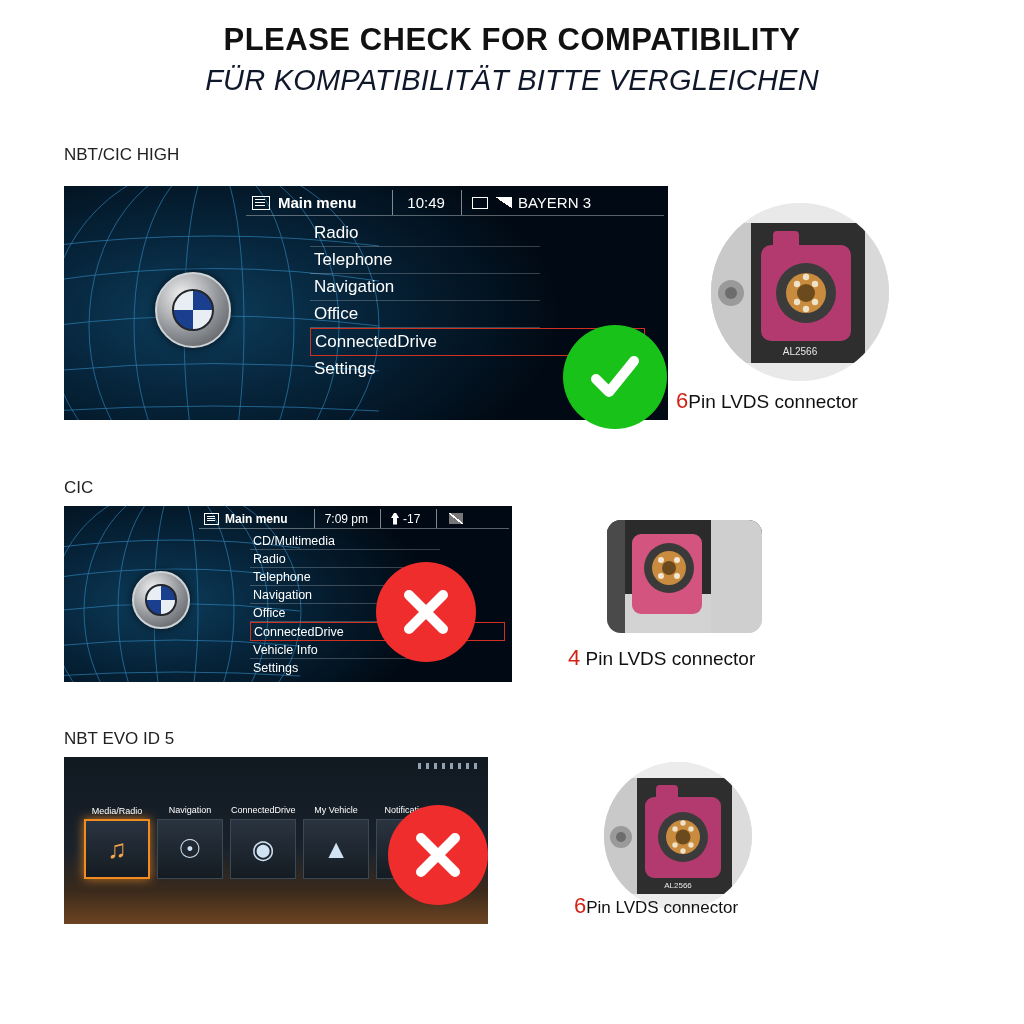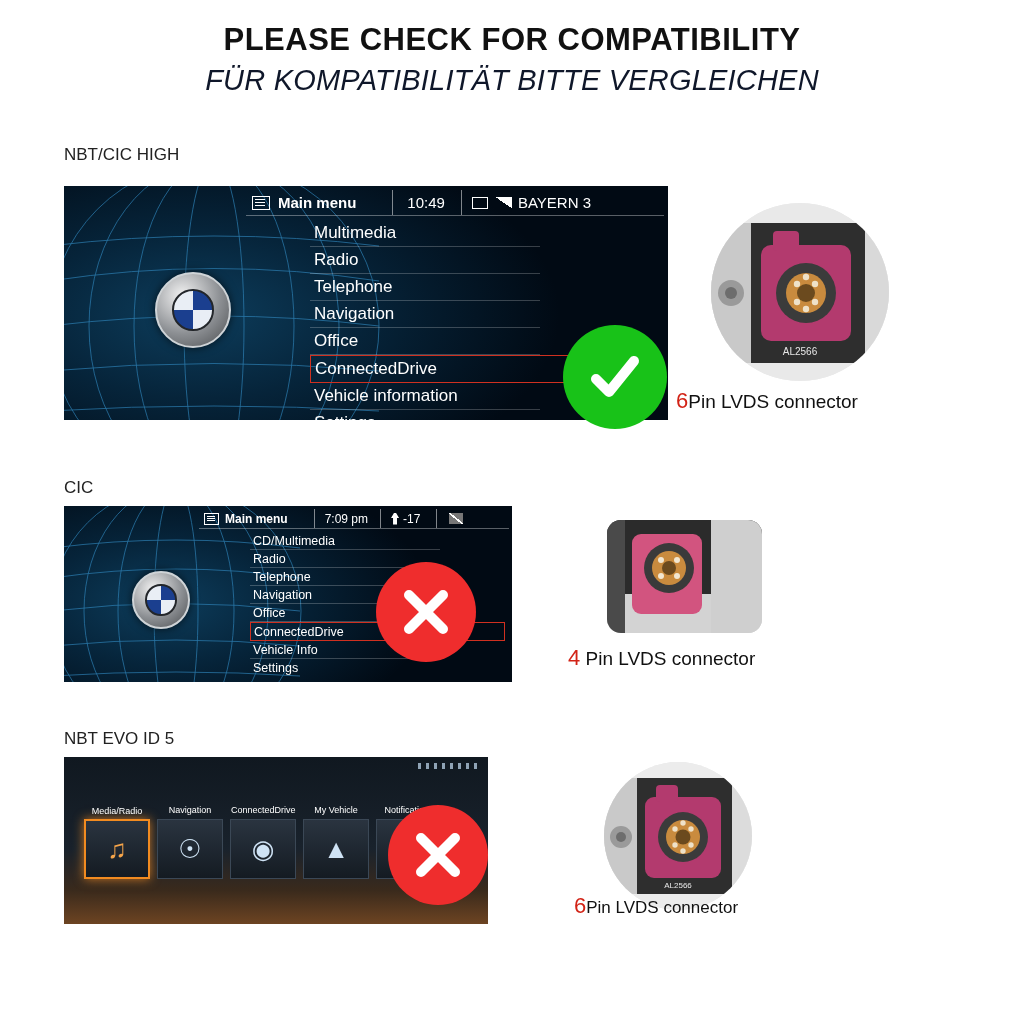--- a/index.html
+++ b/index.html
@@ -229,27 +229,25 @@
       <span class="sb-title">Main menu</span>
       <span class="sb-div" style="margin:0 0 0 36px;"></span>
       <span style="margin:0 16px 0 14px;">10:49</span>
       <span class="sb-div"></span>
       <span style="margin:0 8px 0 10px; display:inline-block; width:14px; height:10px; border:1px solid #fff;"></span>
       <span style="display:inline-block; width:16px; height:11px; margin-right:6px; background:linear-gradient(to top right, transparent 48%, #fff 48%);"></span>
       <span>BAYERN 3</span>
     </div>
 
     <div class="menu-list" style="left:246px; top:34px; width:230px; font-size:17px;">
-      <div class="menu-item" style="padding:3px 4px;">Multimedia</div>
       <div class="menu-item" style="padding:3px 4px;">Radio</div>
       <div class="menu-item" style="padding:3px 4px;">Telephone</div>
       <div class="menu-item" style="padding:3px 4px;">Navigation</div>
       <div class="menu-item" style="padding:3px 4px;">Office</div>
       <div class="menu-item highlight" style="padding:3px 4px; width:335px; box-sizing:border-box;">ConnectedDrive</div>
-      <div class="menu-item" style="padding:3px 4px;">Vehicle information</div>
       <div class="menu-item" style="border-bottom:none; padding:3px 4px;">Settings</div>
     </div>
   </div>
 
   <div class="mark green" style="left:563px; top:325px; width:104px; height:104px;">
     <svg width="62" height="62" viewBox="0 0 62 62">
       <path d="M12 33 L25 46 L50 15" stroke="#ffffff" stroke-width="10" fill="none" stroke-linecap="round" stroke-linejoin="round"></path>
     </svg>
   </div>
 

